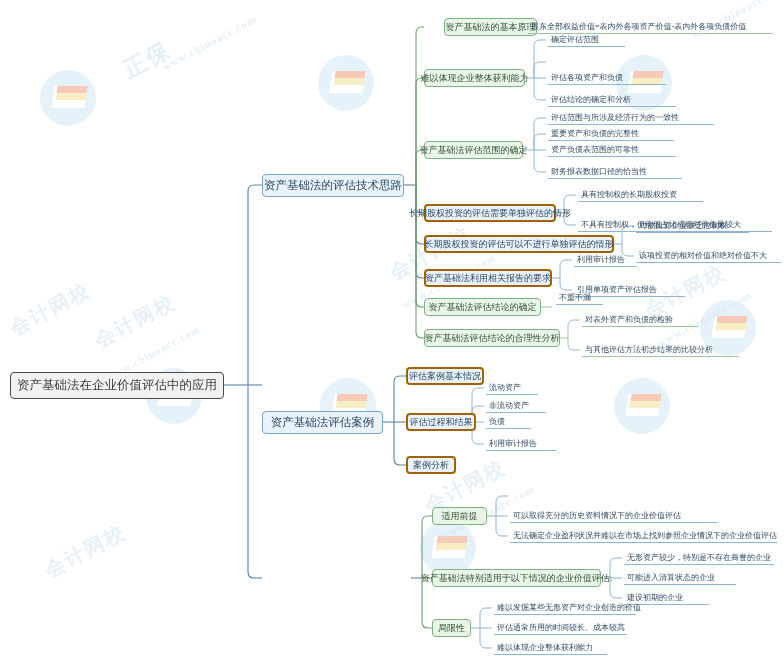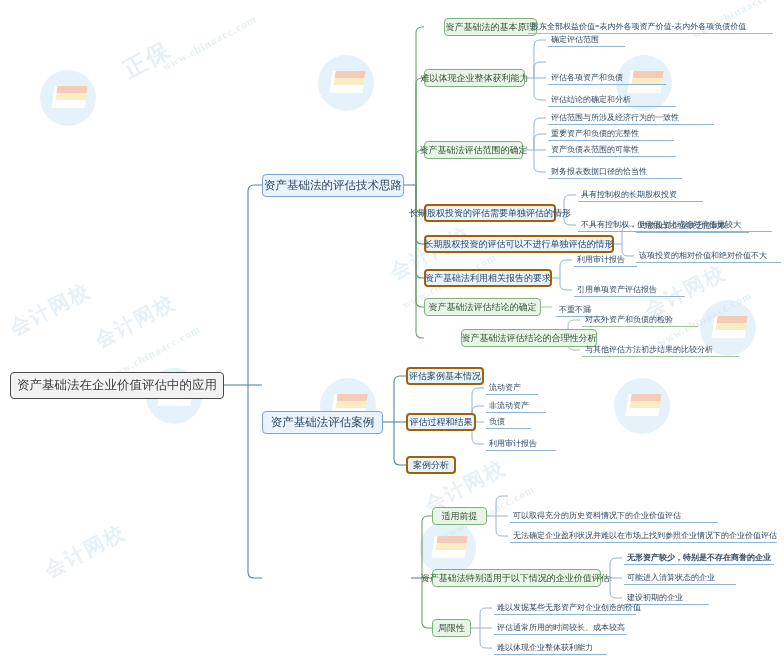--- a/index.html
+++ b/index.html
@@ -269,25 +269,25 @@
   <div class="node lvl3" style="left:574px;top:253px;width:63px;">
     <span>利用审计报告</span>
   </div>
   <div class="node lvl3" style="left:574px;top:283px;width:111px;">
     <span>引用单项资产评估报告</span>
   </div>
 
   <div class="node lvl2g" style="left:424px;top:298px;width:117px;">
     <span>资产基础法评估结论的确定</span>
   </div>
-  <div class="node lvl3" style="left:556px;top:291px;width:47px;margin-top:12px;">
+  <div class="node lvl3" style="left:556px;top:291px;width:47px;">
     <span>不重不漏</span>
   </div>
 
-  <div class="node lvl2g" style="left:424px;top:329px;width:136px;margin-left:37px;">
+  <div class="node lvl2g" style="left:424px;top:329px;width:136px;">
     <span>资产基础法评估结论的合理性分析</span>
   </div>
   <div class="node lvl3g" style="left:582px;top:313px;width:116px;">
     <span>对表外资产和负债的检验</span>
   </div>
   <div class="node lvl3g" style="left:582px;top:343px;width:157px;">
     <span>与其他评估方法初步结果的比较分析</span>
   </div>
 
   <div class="node lvl1" style="left:262px;top:411px;width:121px;">
@@ -325,21 +325,21 @@
   <div class="node lvl3" style="left:510px;top:509px;width:208px;">
     <span>可以取得充分的历史资料情况下的企业价值评估</span>
   </div>
   <div class="node lvl3" style="left:510px;top:529px;width:267px;">
     <span>无法确定企业盈利状况并难以在市场上找到参照企业情况下的企业价值评估</span>
   </div>
 
   <div class="node lvl2g" style="left:432px;top:569px;width:169px;">
     <span>资产基础法特别适用于以下情况的企业价值评估:</span>
   </div>
-  <div class="node lvl3" style="left:624px;top:551px;width:150px;font-weight:bold;">
+  <div class="node lvl3" style="left:624px;top:551px;width:150px;">
     <span>无形资产较少，特别是不存在商誉的企业</span>
   </div>
   <div class="node lvl3" style="left:624px;top:571px;width:112px;">
     <span>可能进入清算状态的企业</span>
   </div>
   <div class="node lvl3" style="left:624px;top:591px;width:85px;">
     <span>建设初期的企业</span>
   </div>
 
   <div class="node lvl2g" style="left:432px;top:619px;width:39px;">

